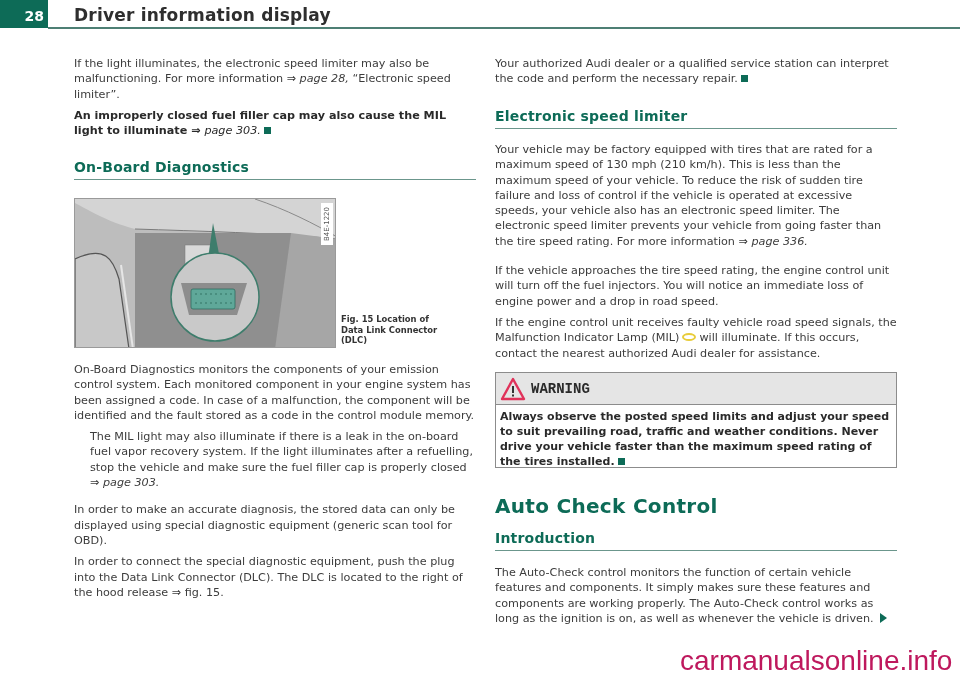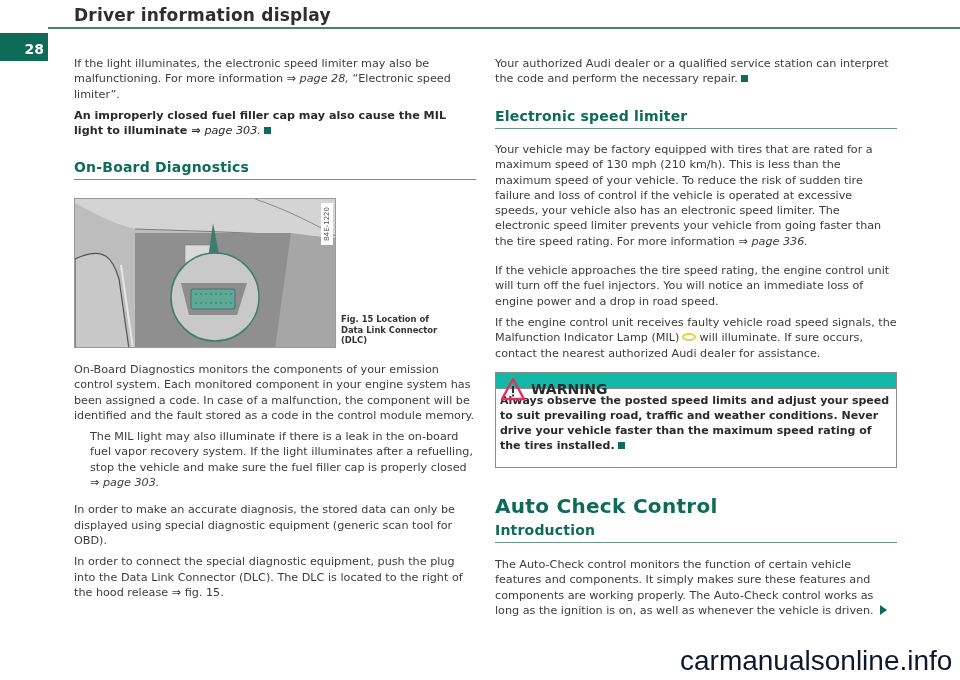--- a/index.html
+++ b/index.html
@@ -1,19 +1,19 @@
 <!DOCTYPE html>
 <html><head>
 <meta charset="utf-8">
 <style>
   * { box-sizing: border-box; margin: 0; padding: 0; }
   html, body { width: 960px; height: 680px; background: #ffffff; overflow: hidden; }
   body { position: relative; font-family: "DejaVu Sans", "Liberation Sans", sans-serif; color: #3a3a3a; }
 
-  .page-num-block { position: absolute; left: 0; top: 0; width: 48px; height: 28px; background: #0d6b57; margin-top: 33px; }
+  .page-num-block { position: absolute; left: 0; top: 0; width: 48px; height: 28px; background: #0d6b57; }
   .page-num { position: absolute; left: 0; top: 8px; width: 44px; text-align: right; color: #ffffff; font-weight: bold; font-size: 14px; }
   .header-title { position: absolute; left: 74px; top: 5px; font-size: 17px; font-weight: bold; color: #2e2e2e; letter-spacing: 0.2px; }
   .header-rule { position: absolute; left: 48px; top: 27px; width: 912px; height: 2px; background: #4d7f74; }
 
   .col { position: absolute; top: 0; width: 402px; }
   .col-left { left: 74px; }
   .col-right { left: 495px; }
 
   p.body { font-size: 11.2px; line-height: 15.3px; color: #3c3c3c; }
   p.bold { font-weight: bold; color: #2a2a2a; }
@@ -23,28 +23,28 @@
 
   h2.section { font-size: 14px; font-weight: bold; color: #0d6b57; padding-bottom: 4px; border-bottom: 1.5px solid #6b968c; letter-spacing: 0.2px; }
   h1.chapter { font-size: 20px; font-weight: bold; color: #0d6b57; letter-spacing: 0.3px; }
 
   .figure { position: absolute; left: 74px; top: 198px; width: 262px; height: 150px; background: #b9b9b9; overflow: hidden; border: 1px solid #9a9a9a; }
   .fig-caption { position: absolute; left: 341px; top: 314px; width: 130px; font-size: 8.4px; line-height: 10.6px; font-weight: bold; color: #333333; }
   .fig-code { position: absolute; right: 2px; top: 4px; width: 12px; height: 42px; background: #ffffff; }
   .fig-code span { position: absolute; left: 50%; top: 50%; transform: translate(-50%,-50%) rotate(-90deg); font-size: 7px; color: #555555; white-space: nowrap; }
 
   .warning-box { position: absolute; left: 495px; top: 372px; width: 402px; height: 96px; border: 1px solid #8c8c8c; }
-  .warning-head { height: 16px; background: #14b8a6; border-bottom: 1px solid #8c8c8c; position: relative; }
+  .warning-head { height: 32px; background: #e5e5e5; border-bottom: 1px solid #8c8c8c; position: relative; font-family: Liberation Mono, monospace; }
   .warning-icon { position: absolute; left: 4px; top: 4px; }
   .warning-title { position: absolute; left: 35px; top: 8px; font-size: 14px; font-weight: bold; color: #2a2a2a; }
   .warning-body { padding: 4px 4px 0 4px; font-size: 11px; line-height: 15px; font-weight: bold; color: #2a2a2a; }
 
   .mil-icon { display: inline-block; width: 14px; height: 8px; border: 2px solid #e8cc3a; border-radius: 50%; vertical-align: 0px; margin: 0 3px; }
 
-  .watermark { position: absolute; left: 680px; top: 645px; font-size: 28px; color: #0f172a; letter-spacing: 0px; font-family: "Liberation Sans", sans-serif; }
+  .watermark { position: absolute; left: 680px; top: 645px; font-size: 28px; color: #be185d; letter-spacing: 0px; font-family: "Liberation Sans", sans-serif; }
 </style>
 </head>
 <body>
 
 <div class="page-num-block">
   <span class="page-num">28</span>
 </div>
 <div class="header-title">Driver information display</div>
 <div class="header-rule"></div>
 
@@ -122,39 +122,39 @@
   </p>
 </div>
 
 <div class="col col-right" style="top:108px;">
   <h2 class="section">Electronic speed limiter</h2>
   <p class="body" style="margin-top:13px;">
     <span>Your vehicle may be factory equipped with tires that are rated for a maximum speed of 130 mph (210 km/h). This is less than the maximum speed of your vehicle. To reduce the risk of sudden tire failure and loss of control if the vehicle is operated at excessive speeds, your vehicle also has an electronic speed limiter. The electronic speed limiter prevents your vehicle from going faster than the tire speed rating. For more information </span><span>⇒</span> <span class="ref">page 336.</span>
   </p>
   <p class="body" style="margin-top:14px;">If the vehicle approaches the tire speed rating, the engine control unit will turn off the fuel injectors. You will notice an immediate loss of engine power and a drop in road speed.</p>
   <p class="body" style="margin-top:6px;">
-    <span>If the engine control unit receives faulty vehicle road speed signals, the Malfunction Indicator Lamp (MIL)</span><span class="mil-icon"></span><span>will illuminate. If sure occurs, contact the nearest authorized Audi dealer for assistance.</span>
+    <span>If the engine control unit receives faulty vehicle road speed signals, the Malfunction Indicator Lamp (MIL)</span><span class="mil-icon"></span><span>will illuminate. If this occurs, contact the nearest authorized Audi dealer for assistance.</span>
   </p>
 </div>
 
 <div class="warning-box">
   <div class="warning-head">
     <svg class="warning-icon" width="26" height="24" viewBox="0 0 26 24">
       <path d="M13 2 L24 22 L2 22 Z" fill="none" stroke="#e0325a" stroke-width="2.4" stroke-linejoin="round"></path>
       <rect x="12" y="9" width="2" height="7" fill="#333"></rect>
       <rect x="12" y="17.5" width="2" height="2" fill="#333"></rect>
     </svg>
     <span class="warning-title">WARNING</span>
   </div>
   <div class="warning-body">
     <span>Always observe the posted speed limits and adjust your speed to suit prevailing road, traffic and weather conditions. Never drive your vehicle faster than the maximum speed rating of the tires installed.</span><span class="end-mark"></span>
   </div>
 </div>
 
 <div class="col col-right" style="top:494px;">
   <h1 class="chapter">Auto Check Control</h1>
-  <h2 class="section" style="margin-top:4px;">Introduction</h2>
+  <h2 class="section" style="margin-top:12px;">Introduction</h2>
   <p class="body" style="margin-top:14px;">
     <span>The Auto-Check control monitors the function of certain vehicle features and components. It simply makes sure these features and components are working properly. The Auto-Check control works as long as the ignition is on, as well as whenever the vehicle is driven.</span><span class="cont-mark"></span>
   </p>
 </div>
 
 <div class="watermark">carmanualsonline.info</div>
 
 </body></html>

